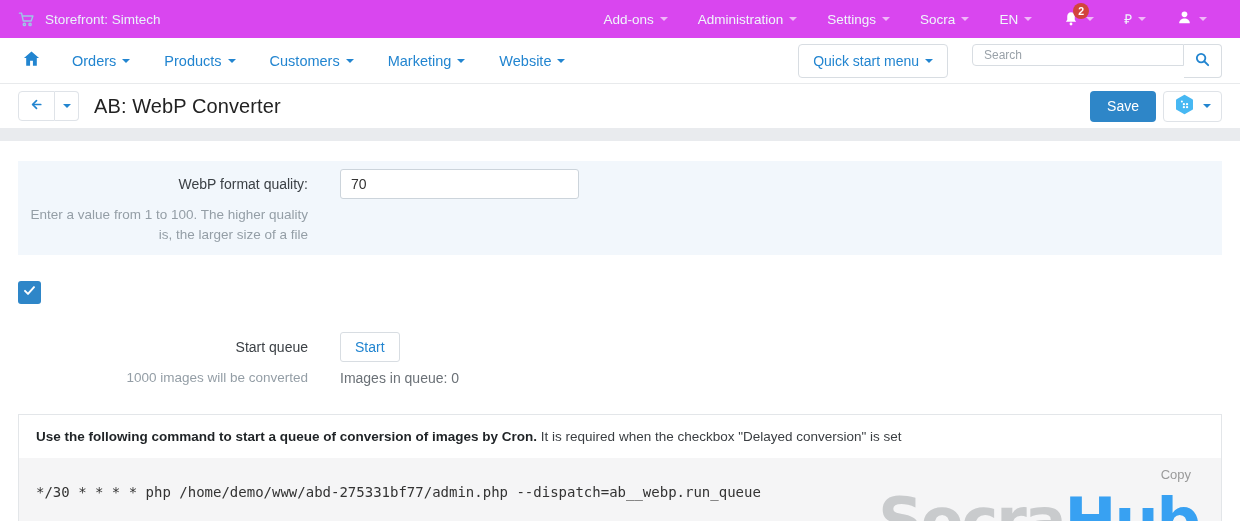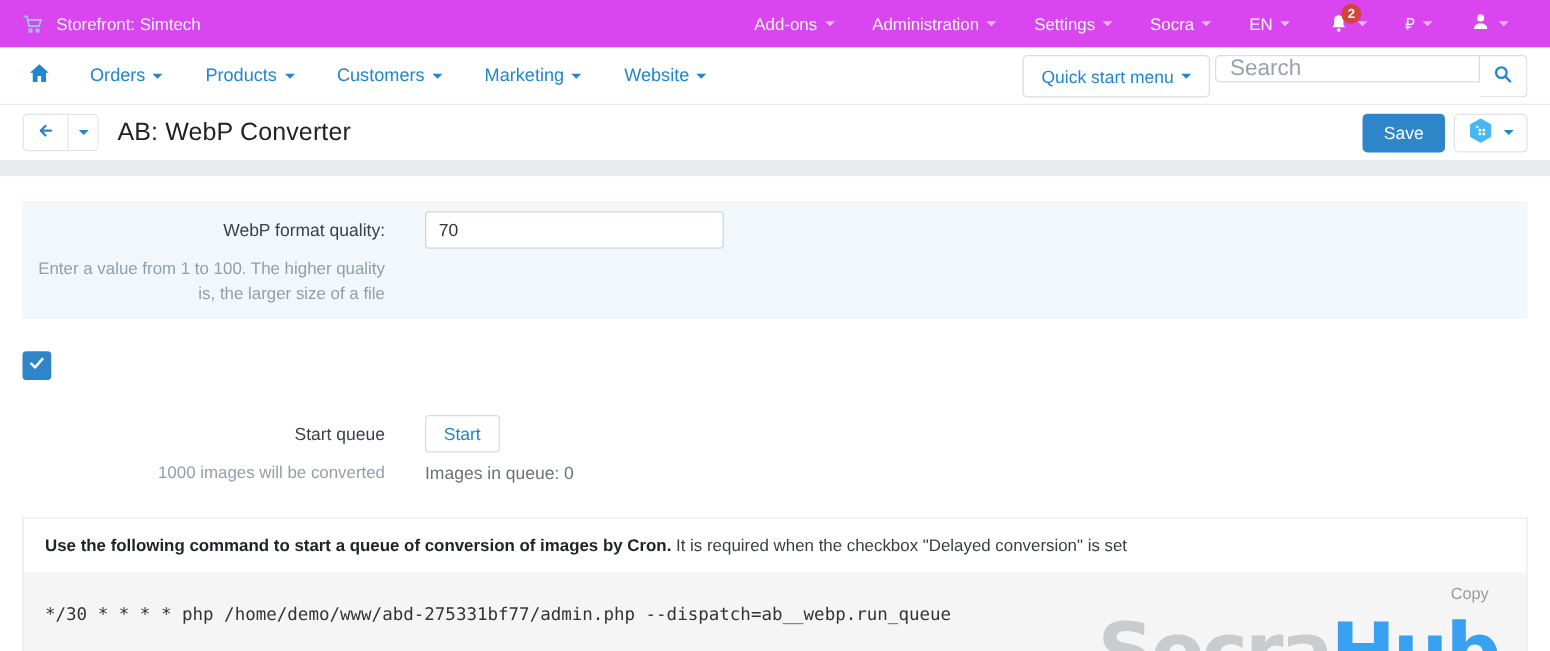--- a/index.html
+++ b/index.html
@@ -24,21 +24,21 @@
   
   .navbar { height:46px; background:#fff; border-bottom:1px solid #e8eaec; display:flex; align-items:center; padding:0 8px 0 8px; }
   .home { padding:0 14px; display:flex; align-items:center; cursor:pointer; }
   .navitem { color:#2285d0; font-size:14.5px; padding:0 17px; height:30px; display:flex; align-items:center; cursor:pointer; }
   .nav-right { margin-left:auto; display:flex; align-items:center; padding-right:10px; }
   .qs-btn { height:34px; background:#fff; border:1px solid #d8dde2; border-radius:4px; color:#2285d0;
             font-size:14px; padding:0 14px; display:flex; align-items:center; cursor:pointer;
             font-family:Liberation Sans, sans-serif; margin-right:4px; }
   .searchgroup { display:flex; }
   .search-input { height:22px; width:212px; border:1px solid #d8dde2; border-radius:4px 0 0 4px; padding:0 11px;
-                  font-size:18px; color:#444; outline:none; font-family:"Liberation Sans",sans-serif; }
+                  font-size:12px; color:#444; outline:none; font-family:"Liberation Sans",sans-serif;margin-left:20px; }
   .search-input::placeholder { color:#9aa2a9; }
   .search-btn { height:34px; width:38px; border:1px solid #d8dde2; border-left:none; border-radius:0 4px 4px 0;
                 background:#fff; display:flex; align-items:center; justify-content:center; cursor:pointer; }
 
   
   .titlebar { height:44px; display:flex; align-items:center; padding:0 18px; background:#fff; }
   .backgroup { display:flex; }
   .btn-back { width:37px; height:30px; background:#fff; border:1px solid #dfe3e8; border-radius:4px 0 0 4px;
               display:flex; align-items:center; justify-content:center; cursor:pointer; }
   .btn-back-caret { width:24px; height:30px; background:#fff; border:1px solid #dfe3e8; border-left:none;

